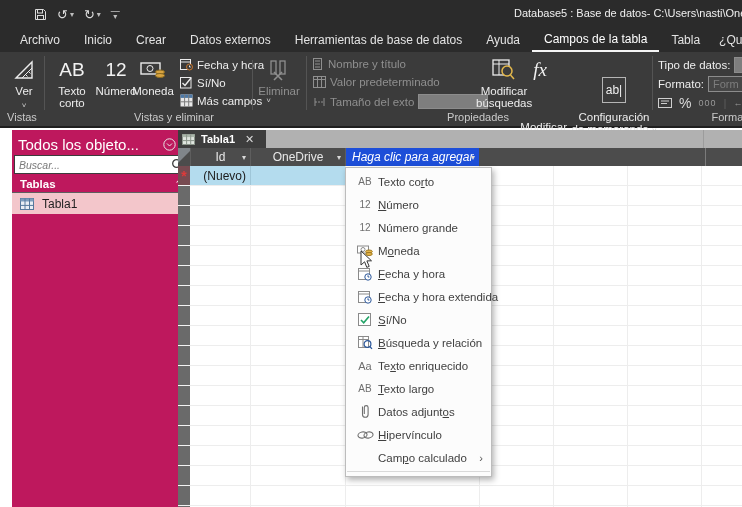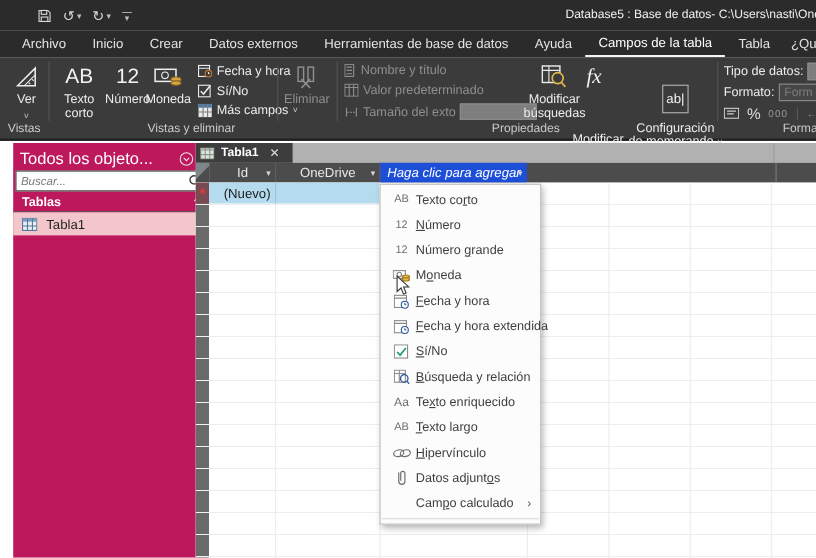--- a/index.html
+++ b/index.html
@@ -464,34 +464,34 @@
       <span class="mlbl">Te<u>x</u>to enriquecido</span>
     </div>
     <div class="mitem">
       <span class="mic">
         <span class="mi-txt">AB</span>
       </span>
       <span class="mlbl"><u>T</u>exto largo</span>
     </div>
     <div class="mitem">
       <span class="mic">
+        <svg width="10" height="15" viewBox="0 0 10 15">
+          <path d="M2.5 2.5 v8 a2.8 2.8 0 0 0 5.6 0 V3.5 a1.9 1.9 0 0 0 -3.8 0 v6.5" fill="none" stroke="#6e6e6e" stroke-width="1.1"></path>
+        </svg>
+      </span>
+      <span class="mlbl">Datos adjunt<u>o</u>s</span>
+    </div>
+    <div class="mitem">
+      <span class="mic">
         <svg width="17" height="10" viewBox="0 0 17 10">
           <ellipse cx="5.5" cy="5" rx="4.6" ry="3" fill="none" stroke="#6e6e6e" stroke-width="1.1" transform="rotate(-12 5.5 5)"></ellipse>
           <ellipse cx="11.5" cy="5" rx="4.6" ry="3" fill="none" stroke="#6e6e6e" stroke-width="1.1" transform="rotate(-12 11.5 5)"></ellipse>
         </svg>
       </span>
       <span class="mlbl"><u>H</u>ipervínculo</span>
-    </div>
-    <div class="mitem">
-      <span class="mic">
-        <svg width="10" height="15" viewBox="0 0 10 15">
-          <path d="M2.5 2.5 v8 a2.8 2.8 0 0 0 5.6 0 V3.5 a1.9 1.9 0 0 0 -3.8 0 v6.5" fill="none" stroke="#6e6e6e" stroke-width="1.1"></path>
-        </svg>
-      </span>
-      <span class="mlbl">Datos adjunt<u>o</u>s</span>
     </div>
     <div class="mitem">
       <span class="mic"></span>
       <span class="mlbl">Cam<u>p</u>o calculado</span>
       <span class="msub">›</span>
     </div>
     <div class="msep"></div>
   </div>
 
 <div class="abs" id="cursor">

